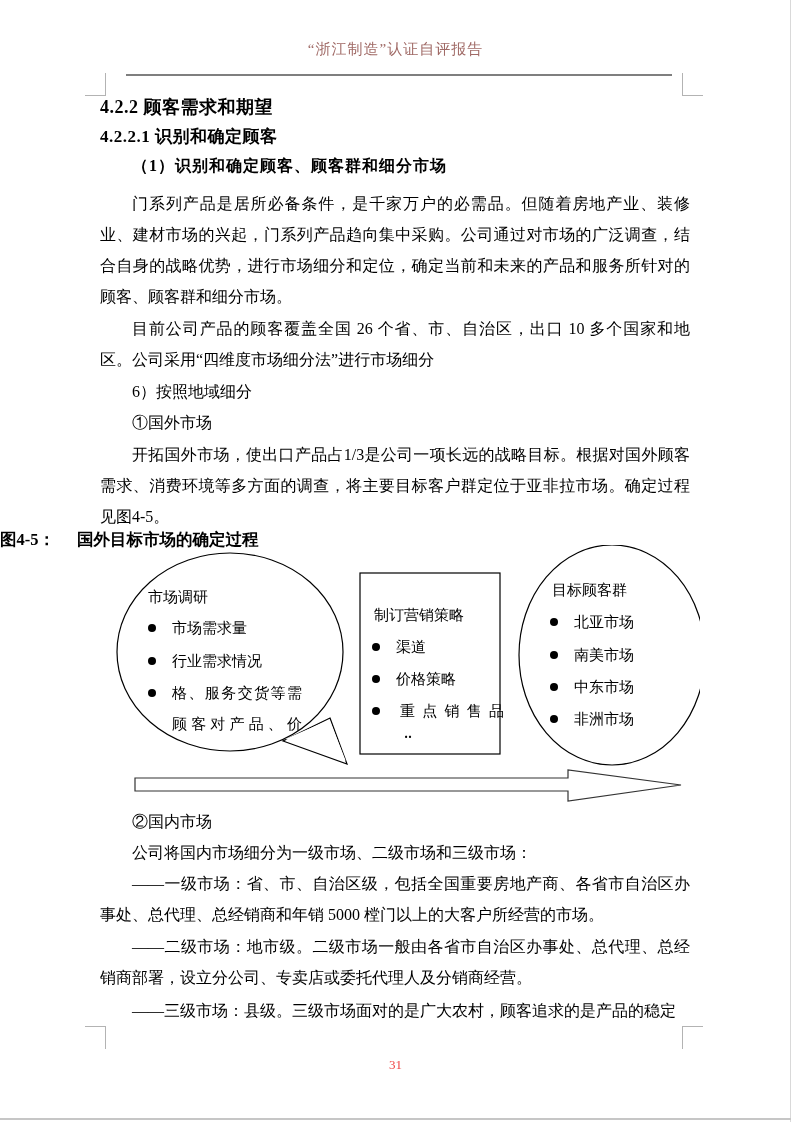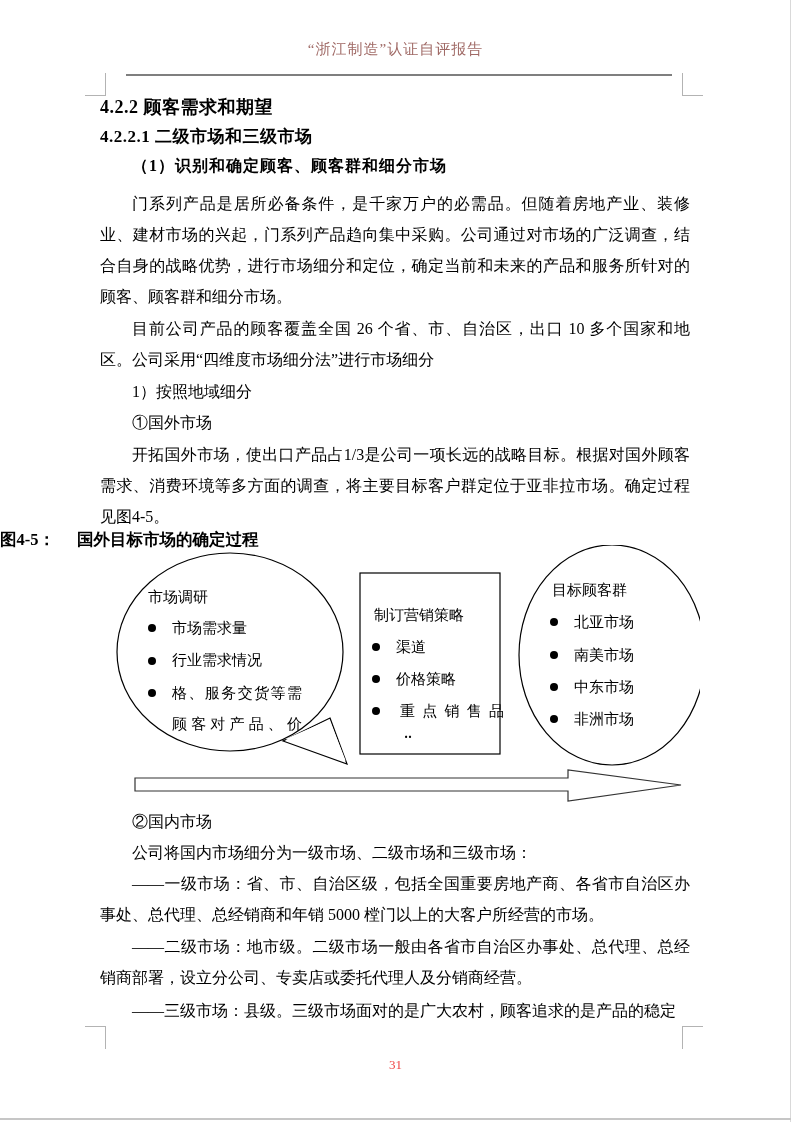--- a/index.html
+++ b/index.html
@@ -40,21 +40,21 @@
   .fig-caption .gap{display:inline-block;width:22px;}
   .diagram-svg{left:100px;top:545px;}
   .dg-text{font-size:15px;line-height:31px;}
   .bubble-title{left:148px;top:582px;}
   .rect-title{left:374px;top:600px;}
   .ell-title{left:552px;top:575px;}
   .item{display:flex;align-items:flex-start;}
   .bullet{width:8px;height:8px;border-radius:50%;background:#000;display:inline-block;margin-top:11px;flex:0 0 8px;}
   .item .txt{margin-left:16px;}
   .bub-i0{left:148px;top:613px;}
-  .bub-i1{left:148px;top:646px;font-family:Liberation Mono, monospace;}
+  .bub-i1{left:148px;top:646px;}
   .bub-i2{left:148px;top:678px;}
   .just-line{width:130px;text-align:justify;text-align-last:justify;}
   .rect-i0{left:372px;top:632px;}
   .rect-i1{left:372px;top:664px;}
   .rect-i2{left:372px;top:696px;}
   .rect-i2 .txt{width:104px;text-align:justify;text-align-last:justify;margin-left:20px;}
   .rect-clip{left:404px;top:727px;font-size:12px;font-weight:bold;letter-spacing:4px;}
   .ell-i0{left:550px;top:607px;}
   .ell-i1{left:550px;top:640px;}
   .ell-i2{left:550px;top:672px;}
@@ -71,27 +71,27 @@
 
   <div class="abs hdr-title" style="color:#a06a66;">“浙江制造”认证自评报告</div>
   <div class="abs hdr-rule"></div>
 
   <div class="abs mark mark-tl"></div>
   <div class="abs mark mark-tr"></div>
   <div class="abs mark mark-bl"></div>
   <div class="abs mark mark-br"></div>
 
   <div class="abs h1">4.2.2 顾客需求和期望</div>
-  <div class="abs h2">4.2.2.1 二级市场和三级市场</div>
+  <div class="abs h2">4.2.2.1 识别和确定顾客</div>
   <div class="abs h3">（1）识别和确定顾客、顾客群和细分市场</div>
 
   <div class="abs para indent p1">门系列产品是居所必备条件，是千家万户的必需品。但随着房地产业、装修业、建材市场的兴起，门系列产品趋向集中采购。公司通过对市场的广泛调查，结合自身的战略优势，进行市场细分和定位，确定当前和未来的产品和服务所针对的顾客、顾客群和细分市场。</div>
   <div class="abs para indent p2">目前公司产品的顾客覆盖全国 26 个省、市、自治区，出口 10 多个国家和地区。</div>
   <div class="abs para indent p3">公司采用“四维度市场细分法”进行市场细分</div>
-  <div class="abs para indent list1">1）按照地域细分</div>
+  <div class="abs para indent list1">6）按照地域细分</div>
   <div class="abs para indent sub1">①国外市场</div>
   <div class="abs para indent p4">开拓国外市场，使出口产品占1/3是公司一项长远的战略目标。根据对国外顾客需求、消费环境等多方面的调查，将主要目标客户群定位于亚非拉市场。确定过程见图4-5。</div>
 
   <div class="abs fig-caption">
     <span>图4-5：</span><span class="gap"></span><span>国外目标市场的确定过程</span>
   </div>
 
   <svg class="abs diagram-svg" width="600" height="265" viewBox="0 0 600 265">
     <ellipse cx="130" cy="107" rx="113" ry="99" fill="#ffffff" stroke="#000000" stroke-width="1.2"></ellipse>
     <polygon points="230,173 247,219 183,196" fill="#ffffff" stroke="#000000" stroke-width="1.2"></polygon>

